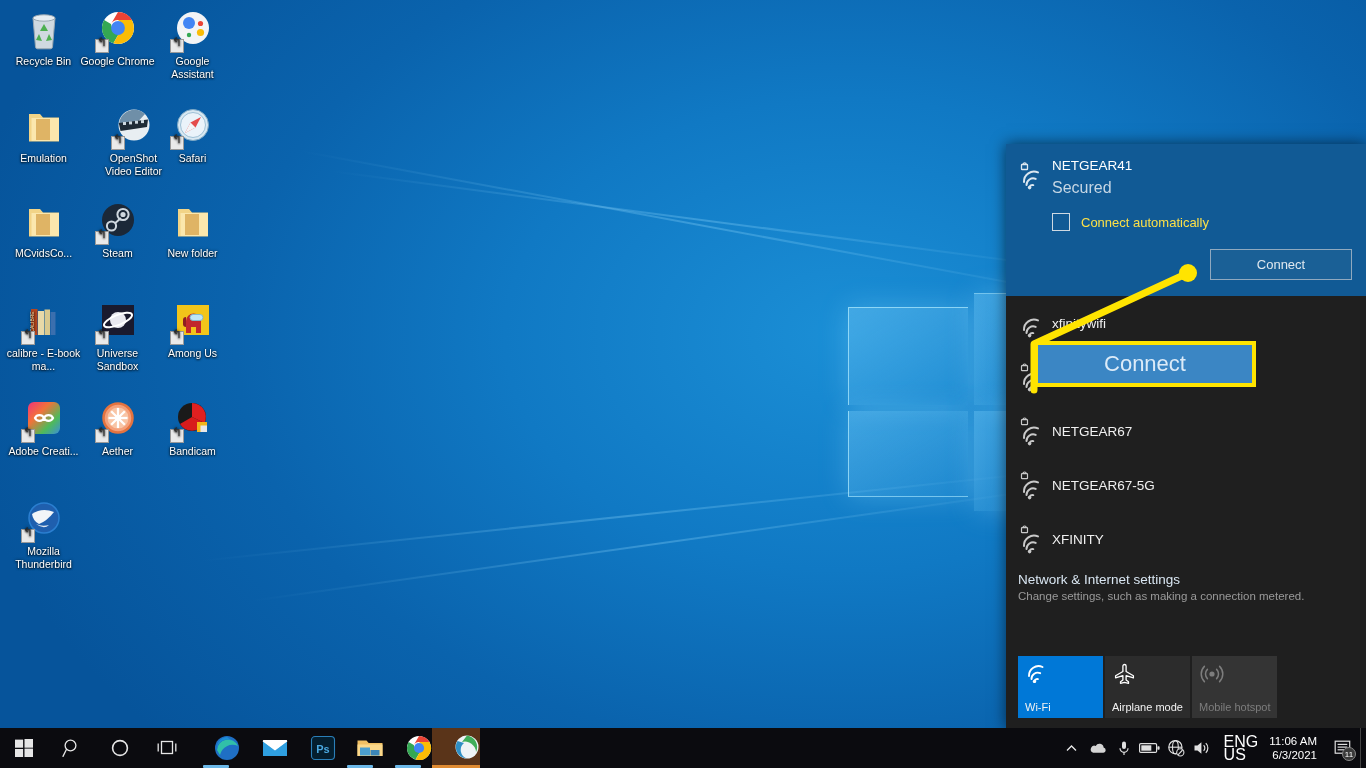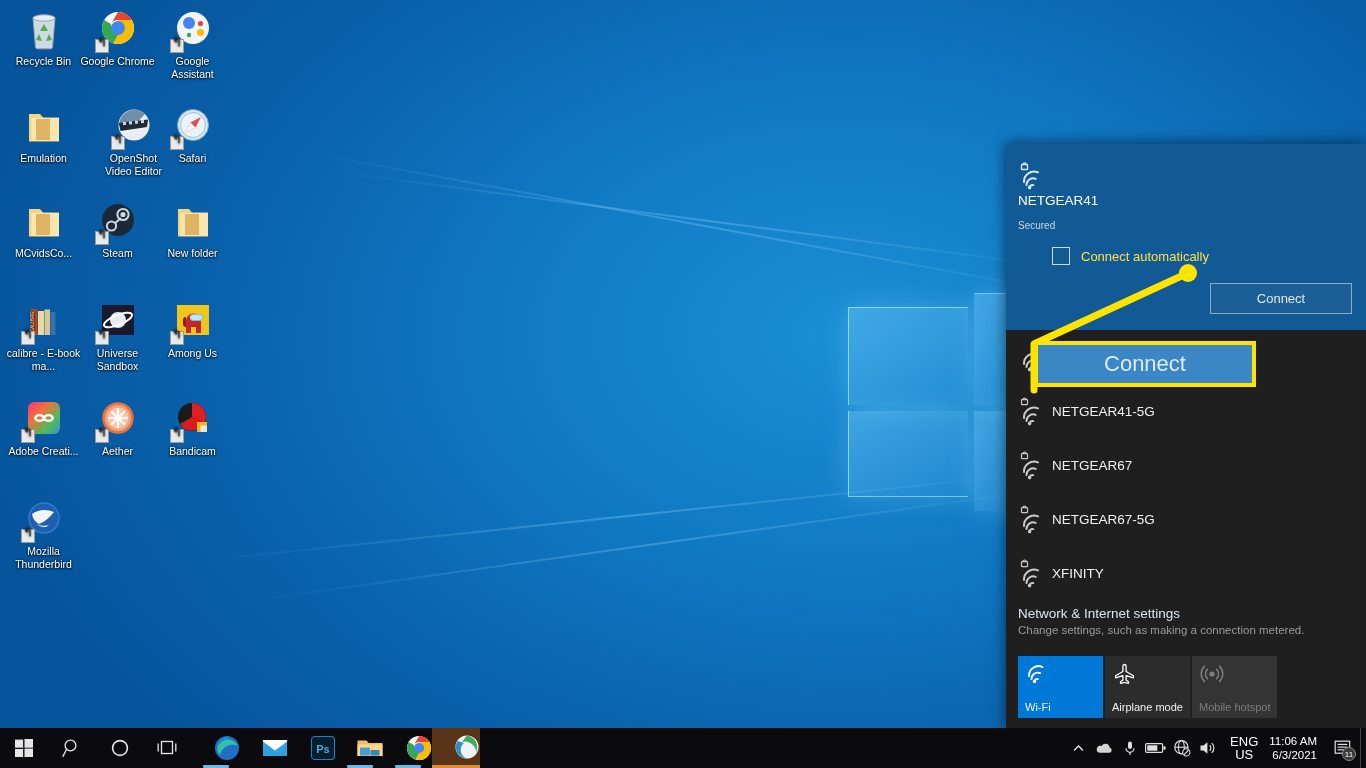--- a/index.html
+++ b/index.html
@@ -47,38 +47,38 @@
   .shortcut:after{ content:"↱"; position:absolute; left:1px; top:-4px; font-size:12px; color:#2b2b2b; transform:scaleX(-1); }
 
   
   #taskbar{ position:absolute; left:0; bottom:0; width:1366px; height:40px; background:#0b0b0f; display:flex; align-items:center; }
   .tb-btn{ width:48px; height:40px; display:flex; align-items:center; justify-content:center; position:relative; cursor:default;}
   .tb-app{ width:48px; height:40px; display:flex; align-items:center; justify-content:flex-end; position:relative; cursor:default;}
   .tb-app .under{ position:absolute; bottom:0; left:11px; width:26px; height:3px; background:#6cb8e8; border-radius:1px;}
   .tb-app.active{ background:rgba(200,110,40,.42); border-bottom:3px solid #e08b32;}
   #tray{ margin-left:auto; display:flex; align-items:center; height:40px; padding-right:0; }
   .tray-ic{ width:26px; height:40px; display:flex; align-items:center; justify-content:center; color:#e8e8e8; }
-  #lang{ color:#fff; font-size:13px; line-height:13px; text-align:center; padding:0 9px; }
+  #lang{ color:#fff; font-size:16px; line-height:13px; text-align:left; padding:0 9px; }
   #clock{ color:#fff; font-size:11.5px; line-height:14px; text-align:right; padding:0 9px 0 2px;}
   #action-center{ width:34px; height:40px; display:flex; align-items:center; justify-content:center; position:relative;}
   #ac-badge{ position:absolute; right:4px; bottom:7px; width:14px; height:14px; border-radius:50%; background:#3a3a3a; color:#fff; font-size:8px; display:flex; align-items:center; justify-content:center; border:1px solid #8a8a8a;}
   #show-desktop{ width:6px; height:40px; border-left:1px solid #444;}
 
   
   #wifi-flyout{
     position:absolute; left:1006px; top:144px; width:360px; height:584px;
     background:#1f1f1f; color:#fff; font-size:13.5px;
     box-shadow:0 0 14px rgba(0,0,0,.6);
     overflow:hidden;
   }
   #selected-network{ background:#115a95; padding:14px 0 16px 0; position:relative;}
-  .net-row{ display:flex; align-items:flex-start; padding:0 12px;flex-direction:column; }
+  .net-row{ display:flex; align-items:flex-start; padding:0 12px; }
   .net-icons{ width:34px; flex:0 0 34px; padding-top:2px; }
   .net-name{ font-size:13.5px; color:#fff; }
-  .net-sub{ font-size:10px; color:#c6d6e4; margin-top:12px;}
+  .net-sub{ font-size:16px; color:#c6d6e4; margin-top:6px;}
   #connect-auto{ display:flex; align-items:center; margin:16px 0 0 46px; }
   #cb-box{ width:18px; height:18px; border:1.5px solid #cfd9e2; background:transparent;}
   #cb-label{ margin-left:11px; font-size:13px; color:#fde047;text-align:center;}
   #connect-btn{
     margin:18px 14px 0 auto; width:142px; height:31px;
     border:1px solid #8fa9bf; background:#1a6096; color:#dfe8ef;
     font-size:13px; display:flex; align-items:center; justify-content:center;
   }
 
   .list-row{ height:54px; display:flex; align-items:center; padding:0 12px; cursor:default; }

